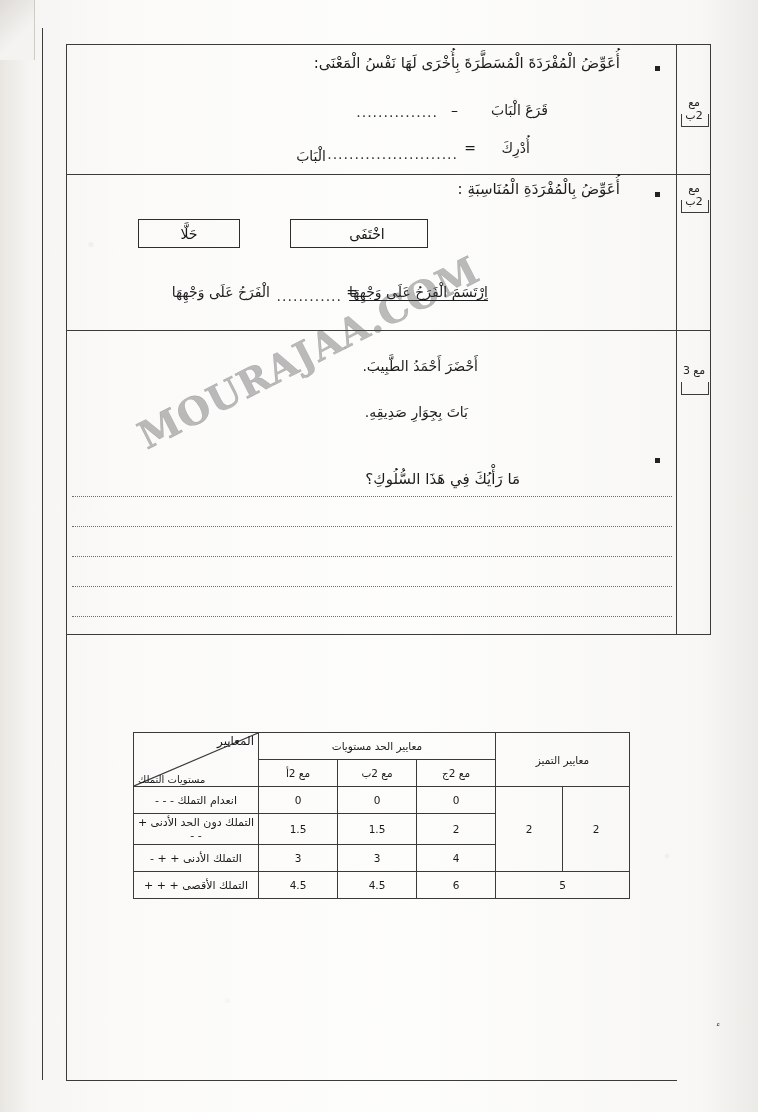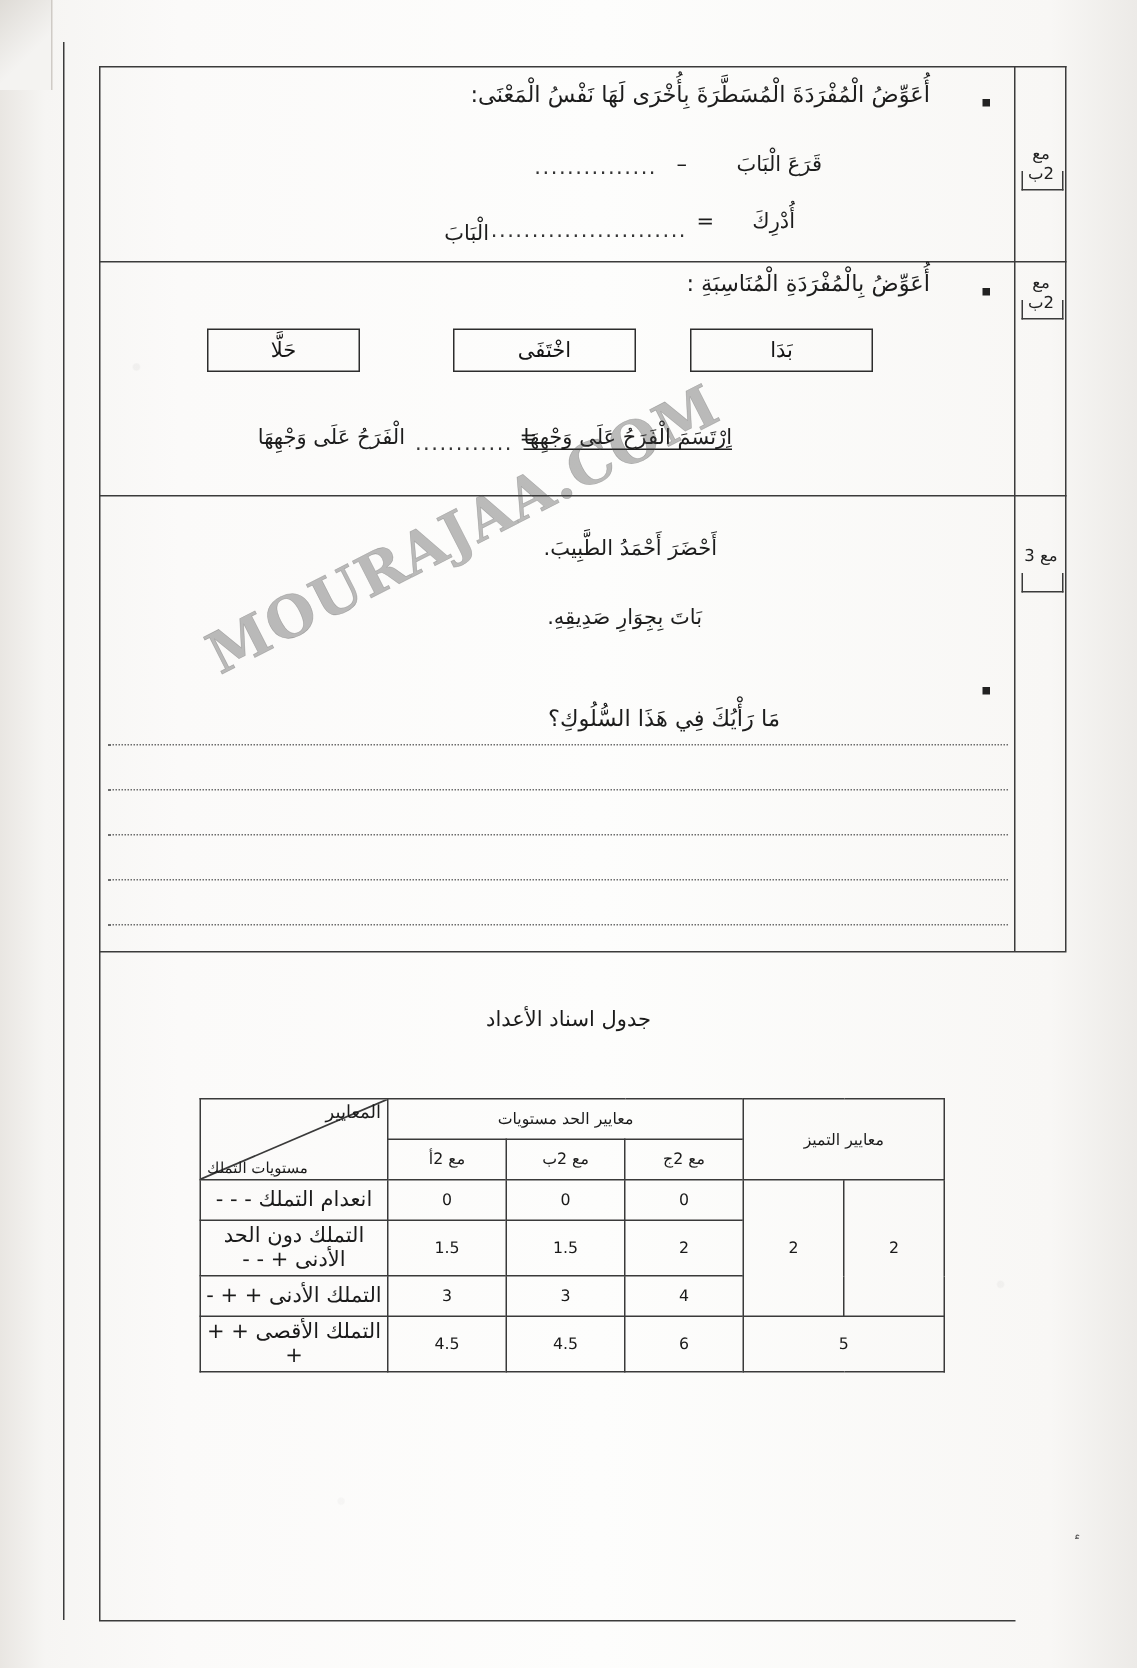--- a/index.html
+++ b/index.html
@@ -98,21 +98,21 @@
     border-collapse:collapse;direction:rtl;
     font-size:10.5px;color:#1a1a1a;
   }
   table.grid td,table.grid th{
     border:1px solid #3a3a3a;
     text-align:center;
     font-weight:normal;
     padding:2px 3px;
     height:22px;
   }
-  .c-label{width:118px;text-align:right;padding-right:5px;font-size:14px;}
+  .c-label{width:118px;text-align:right;padding-right:5px;font-size:11px;}
   .c-num{width:72px;}
   .c-dist{width:60px;}
   .diag{
     position:relative;height:34px;width:118px;padding:0 !important;
   }
   .diag .lineDiag{
     position:absolute;left:0;top:0;width:100%;height:100%;
   }
   .diag .t1{position:absolute;right:4px;top:1px;font-size:12px;}
   .diag .t2{position:absolute;left:4px;bottom:1px;font-size:10px;}
@@ -162,22 +162,21 @@
   <div class="ar sub dotted" style="right:320px;top:104px;">...............</div>
   <div class="ar sub" style="right:432px;top:102px;margin-top:46px;">الْبَابَ</div>
 
   <div class="ar sub" style="right:228px;top:140px;">أُدْرِكَ</div>
   <div class="ar sub" style="right:282px;top:140px;">=</div>
   <div class="ar sub dotted" style="right:300px;top:146px;">........................</div>
 
   <div class="bullet" style="left:655px;top:192px;"></div>
   <div class="ar q" style="right:138px;top:180px;">أُعَوِّضُ بِالْمُفْرَدَةِ الْمُنَاسِبَةِ :</div>
 
-  <div class="wbox" style="left:460px;top:219px;width:120px;height:27px;">بَدَا</div>
-  <div class="wbox" style="left:302px;top:219px;width:120px;height:27px;">اخْتَفَى</div>
+  <div class="wbox" style="left:290px;top:219px;width:120px;height:27px;padding-left:16px;">اخْتَفَى</div>
   <div class="wbox" style="left:138px;top:219px;width:100px;height:27px;">حَلَّا</div>
 
   <div class="ar sub" style="right:270px;top:284px;"><span class="ul">اِرْتَسَمَ الْفَرَحُ عَلَى وَجْهِهَا</span></div>
   <div class="ar sub" style="right:400px;top:284px;">=</div>
   <div class="ar sub dotted" style="right:416px;top:288px;">............</div>
   <div class="ar sub" style="right:488px;top:284px;">الْفَرَحُ عَلَى وَجْهِهَا</div>
 
   <div class="ar sub" style="right:280px;top:358px;">أَحْضَرَ أَحْمَدُ الطَّبِيبَ.</div>
   <div class="ar sub" style="right:290px;top:404px;">بَاتَ بِجِوَارِ صَدِيقِهِ.</div>
 
@@ -185,21 +184,20 @@
   <div class="ar q" style="right:238px;top:446px;margin-top:24px;">مَا رَأْيُكَ فِي هَذَا السُّلُوكِ؟</div>
 
   <div class="ruled" style="top:496px;"></div>
   <div class="ruled" style="top:526px;"></div>
   <div class="ruled" style="top:556px;"></div>
   <div class="ruled" style="top:586px;"></div>
   <div class="ruled" style="top:616px;"></div>
 
   <div class="wm">MOURAJAA.COM</div>
 
-  <div class="tbl-title">جدول اسناد الأعداد</div>
 
   <table class="grid">
     <tbody>
         <tr>
       <td class="c-dist" rowspan="2" colspan="2">معايير التميز</td>
       <td colspan="3">معايير الحد مستويات</td>
       <td class="diag" rowspan="2">
         <svg class="lineDiag" viewBox="0 0 118 44" preserveAspectRatio="none">
           <line x1="118" y1="0" x2="0" y2="44" stroke="#3a3a3a" stroke-width="1"></line>
         </svg>

